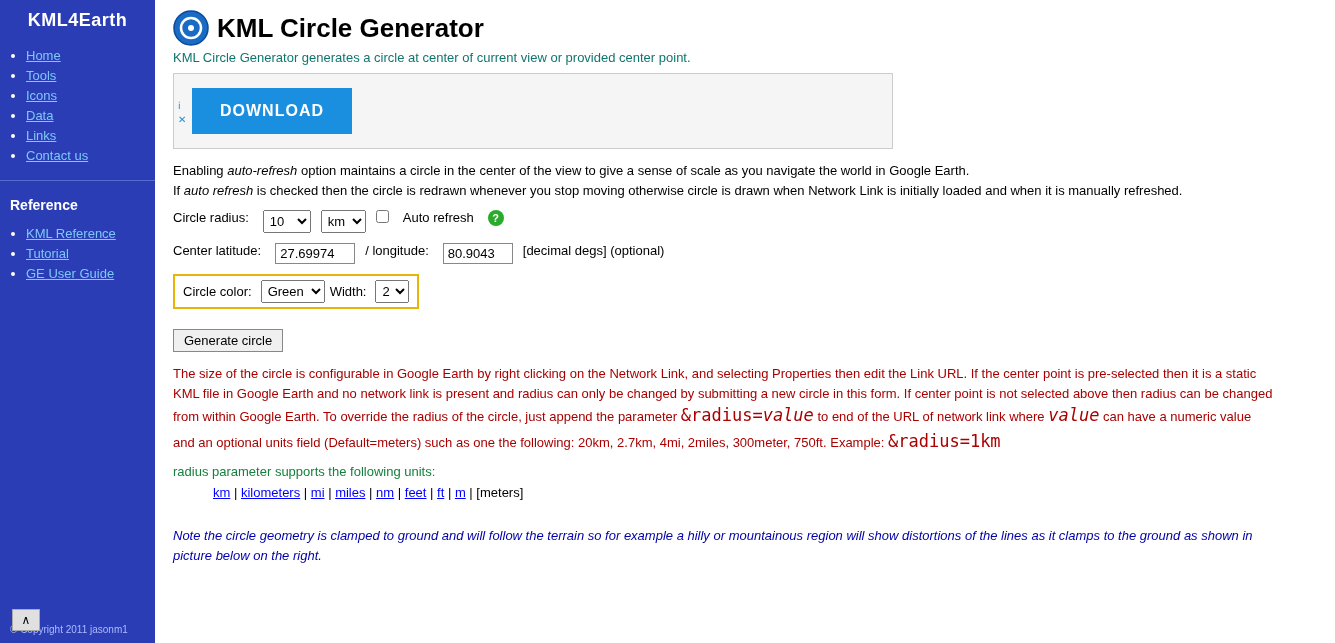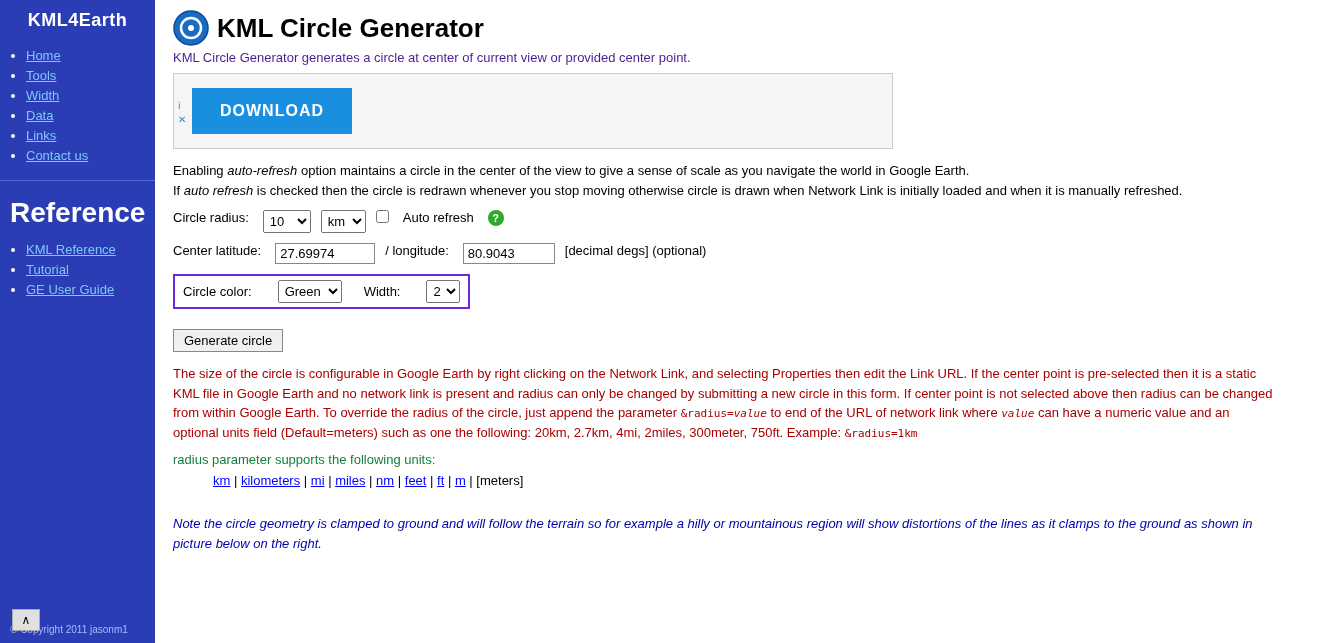--- a/index.html
+++ b/index.html
@@ -37,21 +37,21 @@
       color: #7ec8f7;
       text-decoration: underline;
       font-size: 13px;
     }
     .sidebar-divider {
       border: none;
       border-top: 1px solid #5a6ad0;
       margin: 8px 0;
     }
     .sidebar-section-title {
-      font-size: 28px;
+      font-size: 14px;
       font-weight: bold;
       color: #fff;
       padding: 8px 10px 4px 10px;
     }
     .sidebar-copyright {
       font-size: 10px;
       color: #aabbff;
       padding: 8px 10px;
       margin-top: auto;
     }
@@ -74,21 +74,21 @@
       width: 36px;
       height: 36px;
     }
     .page-title {
       font-size: 26px;
       font-weight: bold;
       color: #000;
     }
 
     .subtitle {
-      color: #4c1d95;
+      color: #0f766e;
       font-size: 13px;
       margin-bottom: 8px;
     }
 
     
     .ad-banner {
       border: 1px solid #ccc;
       background: #f5f5f5;
       padding: 14px 18px;
       display: flex;
@@ -182,23 +182,23 @@
       font-size: 11px;
       font-weight: bold;
       line-height: 16px;
       cursor: pointer;
     }
 
     
     .color-row-bordered {
       display: inline-flex;
       align-items: center;
-      border: 2px solid #6d28d9;
+      border: 2px solid #eab308;
       padding: 4px 8px;
-      gap: 22px;
+      gap: 5px;
       margin-bottom: 10px;
     }
 
     
     .generate-btn {
       font-size: 13px;
       padding: 3px 10px;
       background: #f0f0f0;
       border: 1px solid #888;
       cursor: pointer;
@@ -208,21 +208,21 @@
     
     .info-text {
       font-size: 13px;
       color: #a00;
       max-width: 1100px;
       line-height: 1.5;
       margin-bottom: 10px;
     }
     .info-text code, .info-text .code-inline {
       font-family: monospace;
-      font-size: 11px;
+      font-size: 17px;
     }
 
     .units-row {
       font-size: 13px;
       color: #000;
       margin-bottom: 26px;
       margin-left: 40px;
     }
     .units-row a {
       color: #00f;
@@ -261,21 +261,21 @@
   </style>
 </head>
 <body>
 
 <div id="sidebar">
   <div id="sidebar-title">KML4Earth</div>
   <div class="sidebar-nav">
     <ul>
       <li><a href="#">Home</a></li>
       <li><a href="#">Tools</a></li>
-      <li><a href="#">Width</a></li>
+      <li><a href="#">Icons</a></li>
       <li><a href="#">Data</a></li>
       <li><a href="#">Links</a></li>
       <li><a href="#">Contact us</a></li>
     </ul>
   </div>
   <hr class="sidebar-divider">
   <div class="sidebar-section-title">Reference</div>
   <div class="sidebar-nav">
     <ul>
       <li><a href="#">KML Reference</a></li>
@@ -334,23 +334,23 @@
       <option>nm</option>
     </select>
     <input type="checkbox" class="form-checkbox" style="">
     <span class="form-label">Auto refresh</span>
     <span class="help-icon">?</span>
   </div>
 
   
   <div class="form-row">
     <span class="form-label">Center latitude:</span>
-    <input type="text" class="form-input" style="width: 100px;" value="27.69974">
+    <input type="text" class="form-input" style="width: 80px;" value="27.69974">
     <span class="form-label">/ longitude:</span>
-    <input type="text" class="form-input" style="width: 92px;" value="80.9043">
+    <input type="text" class="form-input" style="width: 70px;" value="80.9043">
     <span class="form-label">[decimal degs] (optional)</span>
   </div>
 
   
   <div style="margin-bottom:10px;">
     <div class="color-row-bordered">
       <span class="form-label">Circle color:</span>
       <select class="form-select">
         <option>Green</option>
         <option>Red</option>

